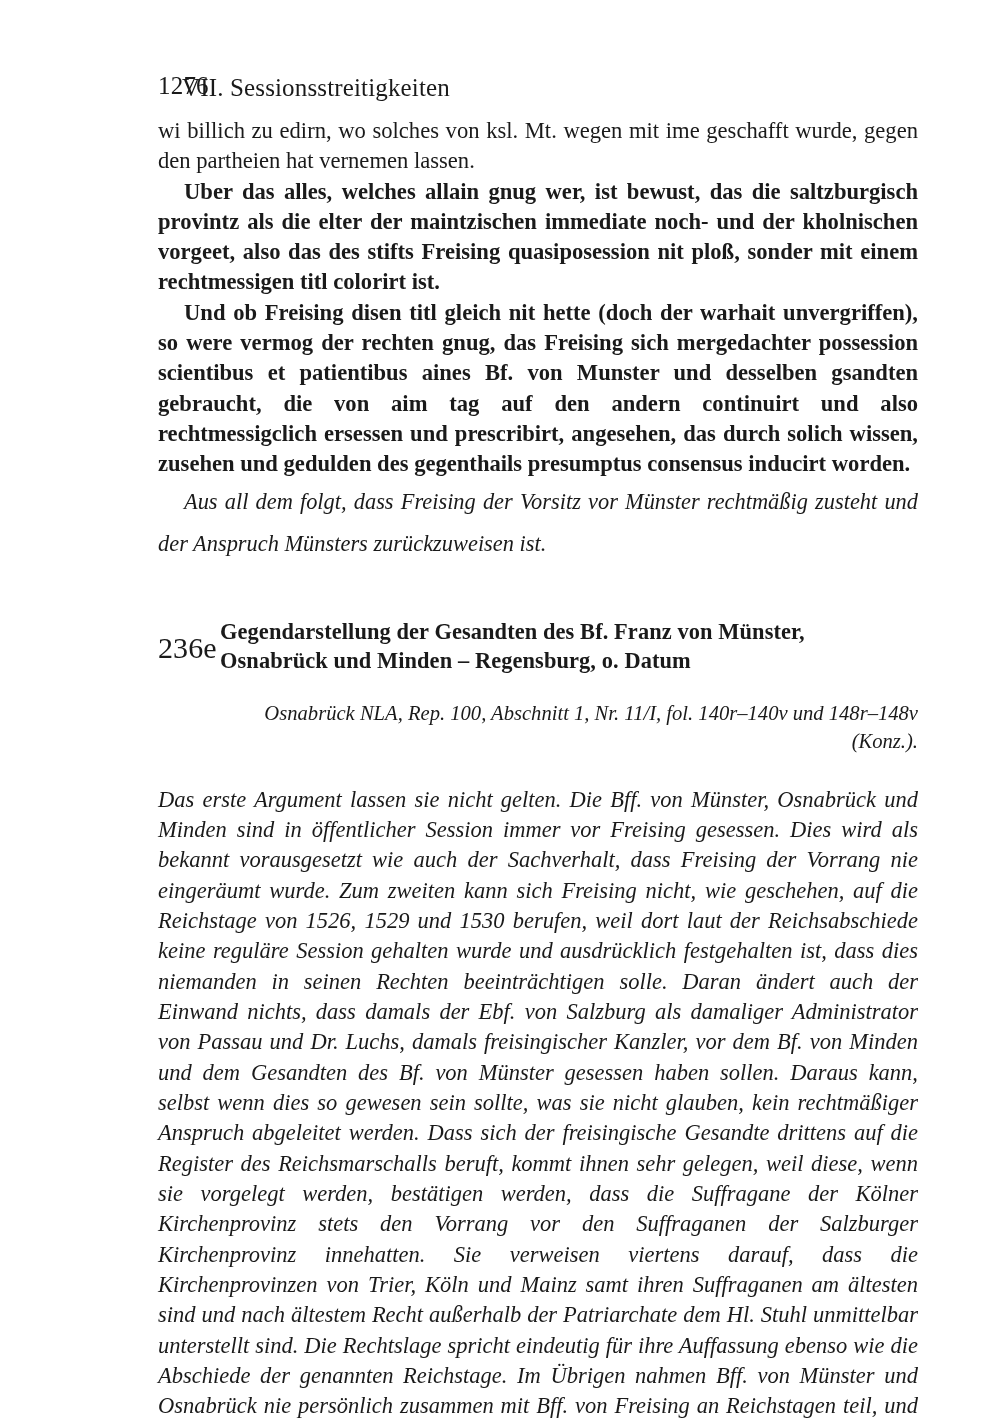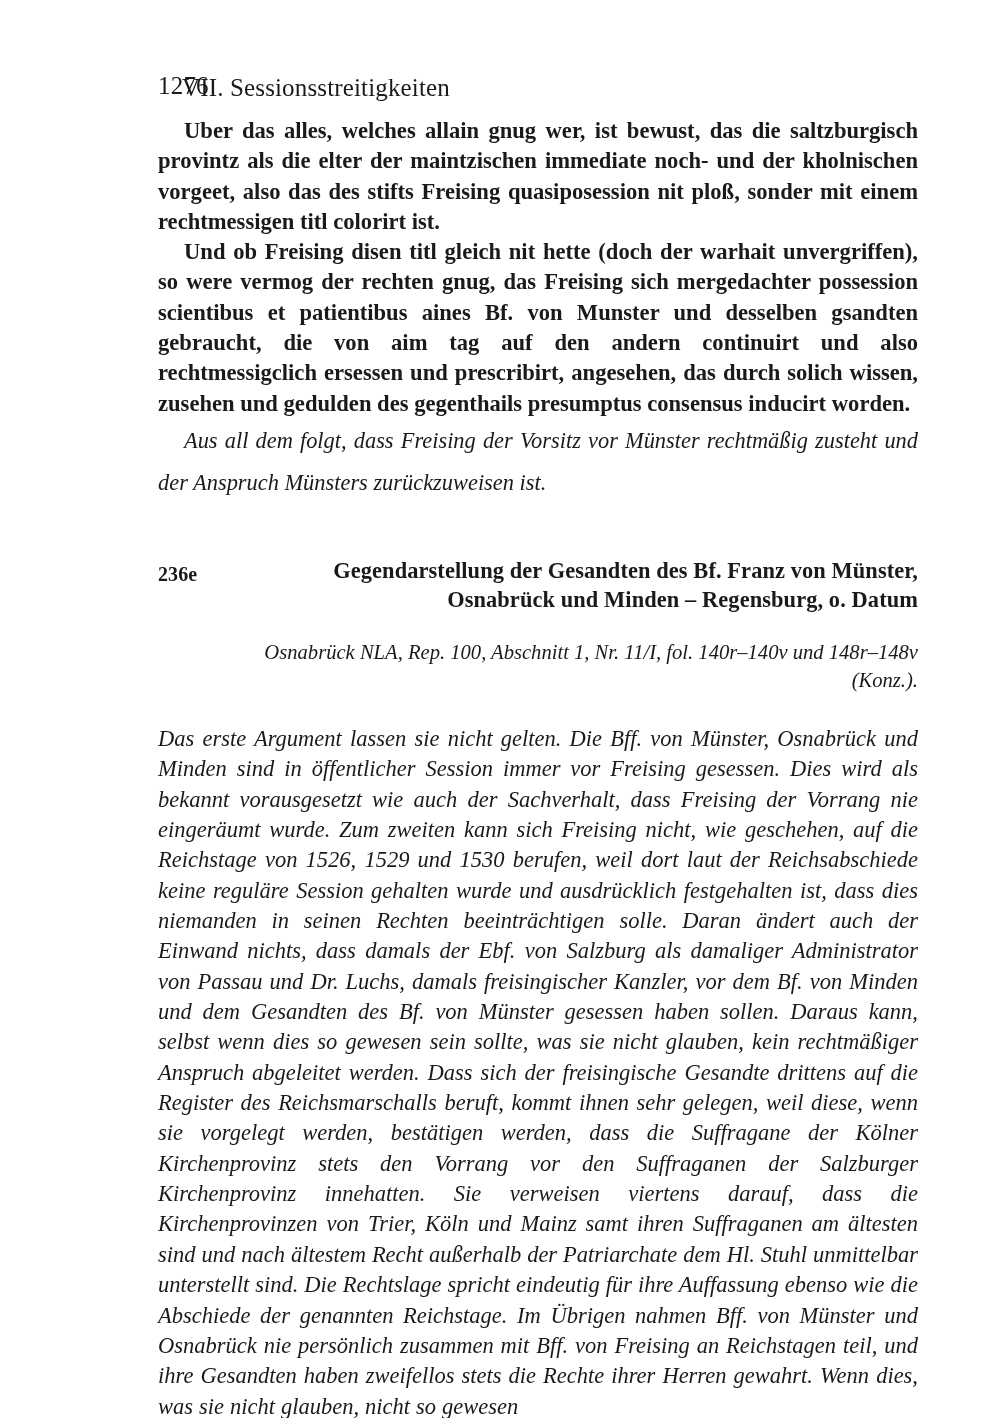--- a/index.html
+++ b/index.html
@@ -90,27 +90,26 @@
     padding-left: 62px;
     font-weight: bold;
     font-size: 22.4px;
     line-height: 29.5px;
     text-align: left;
     letter-spacing: 0.1px;
   }
   .section-number {
     position: absolute;
     left: 0;
-    top: 4px;
-    font-weight: bold;
-    font-size: 20px;
+    top: 16px;
+    font-weight: normal;
+    font-size: 30px;
   }
   .section-title {
     display: block;
-    text-align: right;
   }
 
   
   .source-note {
     margin-top: 23px;
     margin-left: 62px;
     width: 698px;
     font-style: italic;
     font-size: 20.6px;
     line-height: 28px;
@@ -132,20 +131,21 @@
 <body>
 
 <div class="page">
   <div class="content">
 
     <div class="runninghead">
       <span class="folio">1276</span>
       <span class="head-title">VII. Sessionsstreitigkeiten</span>
     </div>
 
+    <p class="roman noindent">wi billich zu edirn, wo solches von ksl. Mt. wegen mit ime geschafft wurde, gegen den partheien hat vernemen lassen.</p>
 
     <p class="roman indent">Uber das alles, welches allain gnug wer, ist bewust, das die saltzburgisch provintz als die elter der maintzischen immediate noch- und der kholnischen vorgeet, also das des stifts Freising quasiposession nit ploß, sonder mit einem rechtmessigen titl colorirt ist.</p>
 
     <p class="roman indent">Und ob Freising disen titl gleich nit hette (doch der warhait unvergriffen), so were vermog der rechten gnug, das Freising sich mergedachter possession scientibus et patientibus aines Bf. von Munster und desselben gsandten gebraucht, die von aim tag auf den andern continuirt und also rechtmessigclich ersessen und prescribirt, angesehen, das durch solich wissen, zusehen und gedulden des gegenthails presumptus consensus inducirt worden.</p>
 
     <p class="summary">Aus all dem folgt, dass Freising der Vorsitz vor Münster rechtmäßig zusteht und der Anspruch Münsters zurückzuweisen ist.</p>
 
     <div class="section-heading">
       <span class="section-number">236e</span>
       <span class="section-title">Gegendarstellung der Gesandten des Bf. Franz von Münster, Osnabrück und Minden – Regensburg, o. Datum</span>

